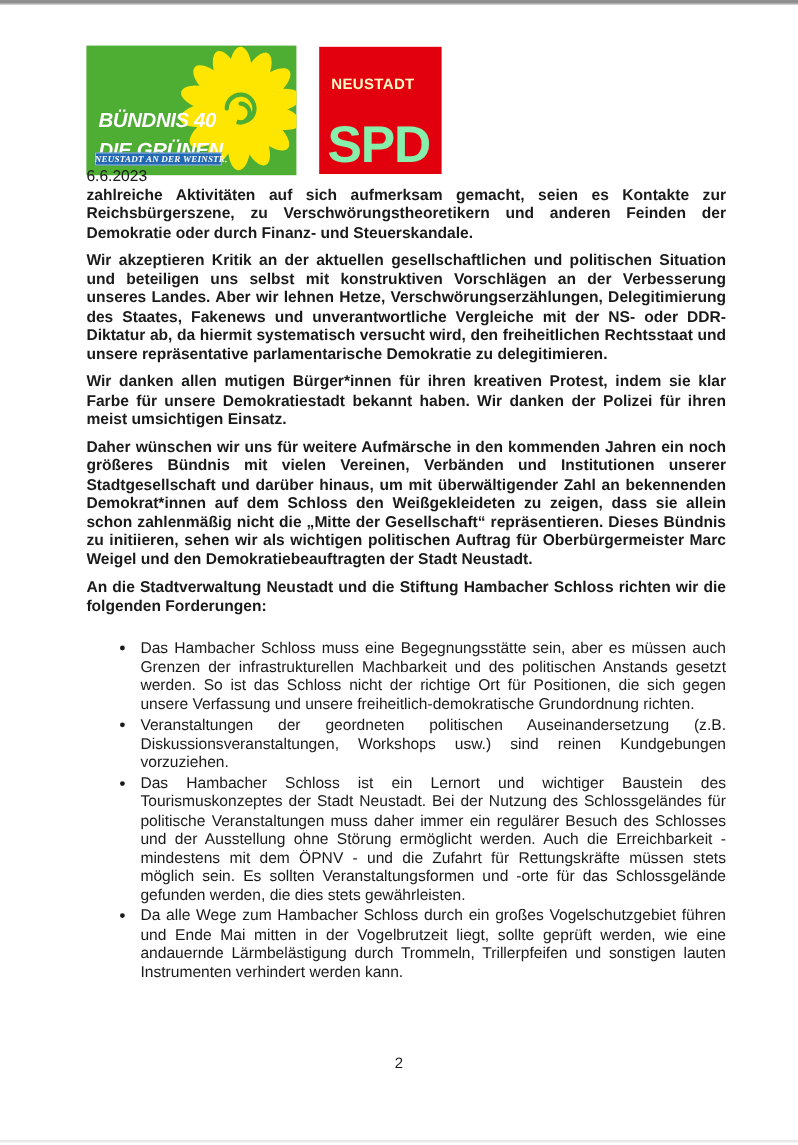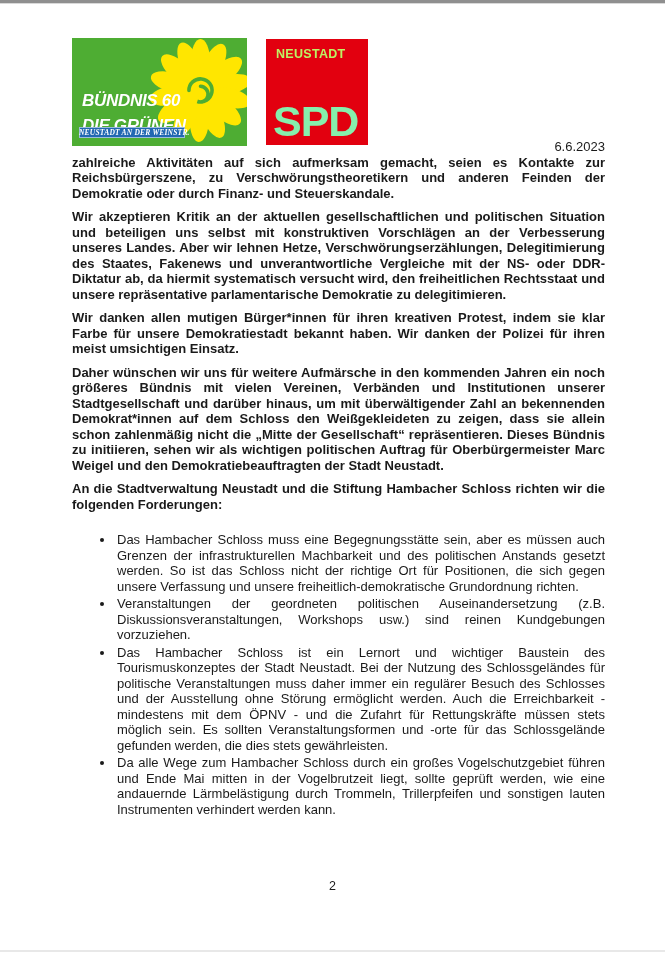--- a/index.html
+++ b/index.html
@@ -33,34 +33,34 @@
     position:absolute;left:7px;top:89px;width:106px;height:11px;z-index:3;
     color:#fff;font-weight:bold;font-style:italic;font-size:7.5px;line-height:11px;
     text-align:center;white-space:nowrap;letter-spacing:0.2px;
     box-shadow:0 0 0 1px rgba(255,255,255,.55) inset;
     font-family:Liberation Serif, serif;
   }
   .logo-spd{
     position:absolute;left:266px;top:39px;width:102px;height:106px;
   }
   .logo-spd .region{
-    position:absolute;left:10px;top:8px;
-    color:#bef264;font-weight:bold;font-size:12.5px;letter-spacing:0.3px;
+    position:absolute;left:10px;top:24px;
+    color:#fef9c3;font-weight:bold;font-size:12.5px;letter-spacing:0.3px;
   }
   .logo-spd .name{
     position:absolute;left:7px;bottom:2px;
     color:#86efac;font-weight:bold;font-size:43px;letter-spacing:-1px;line-height:1;
   }
 
   
   .content{
     position:absolute;left:72px;top:139px;width:533px;
     font-size:13px;line-height:15.5px;
   }
-  .date{text-align:right;margin:0 0 0 0;}
+  .date{margin:0 0 0 0;}
   .content p{margin:0 0 8px 0;text-align:justify;font-weight:bold;}
   .content p.demands{margin-bottom:20px;}
   .content ul{margin:0;padding:0 0 0 43px;list-style:disc;}
   .content li{text-align:justify;margin:0 0 2px 0;padding:0 0 0 2px;}
   .page-num{
     position:absolute;left:0;top:879px;width:665px;
     text-align:center;font-size:12.5px;
   }
 </style>
 </head>
@@ -85,21 +85,21 @@
           <ellipse cx="50" cy="21" rx="9" ry="20" transform="rotate(234 50 50)"></ellipse>
           <ellipse cx="50" cy="21" rx="9" ry="20" transform="rotate(260 50 50)"></ellipse>
           <ellipse cx="50" cy="21" rx="9" ry="20" transform="rotate(286 50 50)"></ellipse>
           <ellipse cx="50" cy="21" rx="9" ry="20" transform="rotate(312 50 50)"></ellipse>
           <ellipse cx="50" cy="21" rx="9" ry="20" transform="rotate(338 50 50)"></ellipse>
         </g>
         <circle cx="50" cy="50" r="17"></circle>
       </g>
       <path d="M50 50 m-11 0 a11 11 0 1 1 8 10.5 a7.5 7.5 0 1 0 3 -14.5" fill="none" stroke="#4ead33" stroke-width="3.4" stroke-linecap="round"></path>
     </svg>
-    <div class="l1">BÜNDNIS 60</div>
+    <div class="l1">BÜNDNIS 40</div>
     <div class="l2">DIE GRÜNEN</div>
     <div class="banner" style="background:#2268b2;">NEUSTADT AN DER WEINSTR.</div>
   </div>
 
   <div class="logo-spd" style="background:#e2000f;">
     <div class="region">NEUSTADT</div>
     <div class="name">SPD</div>
   </div>
 
   <div class="content">

